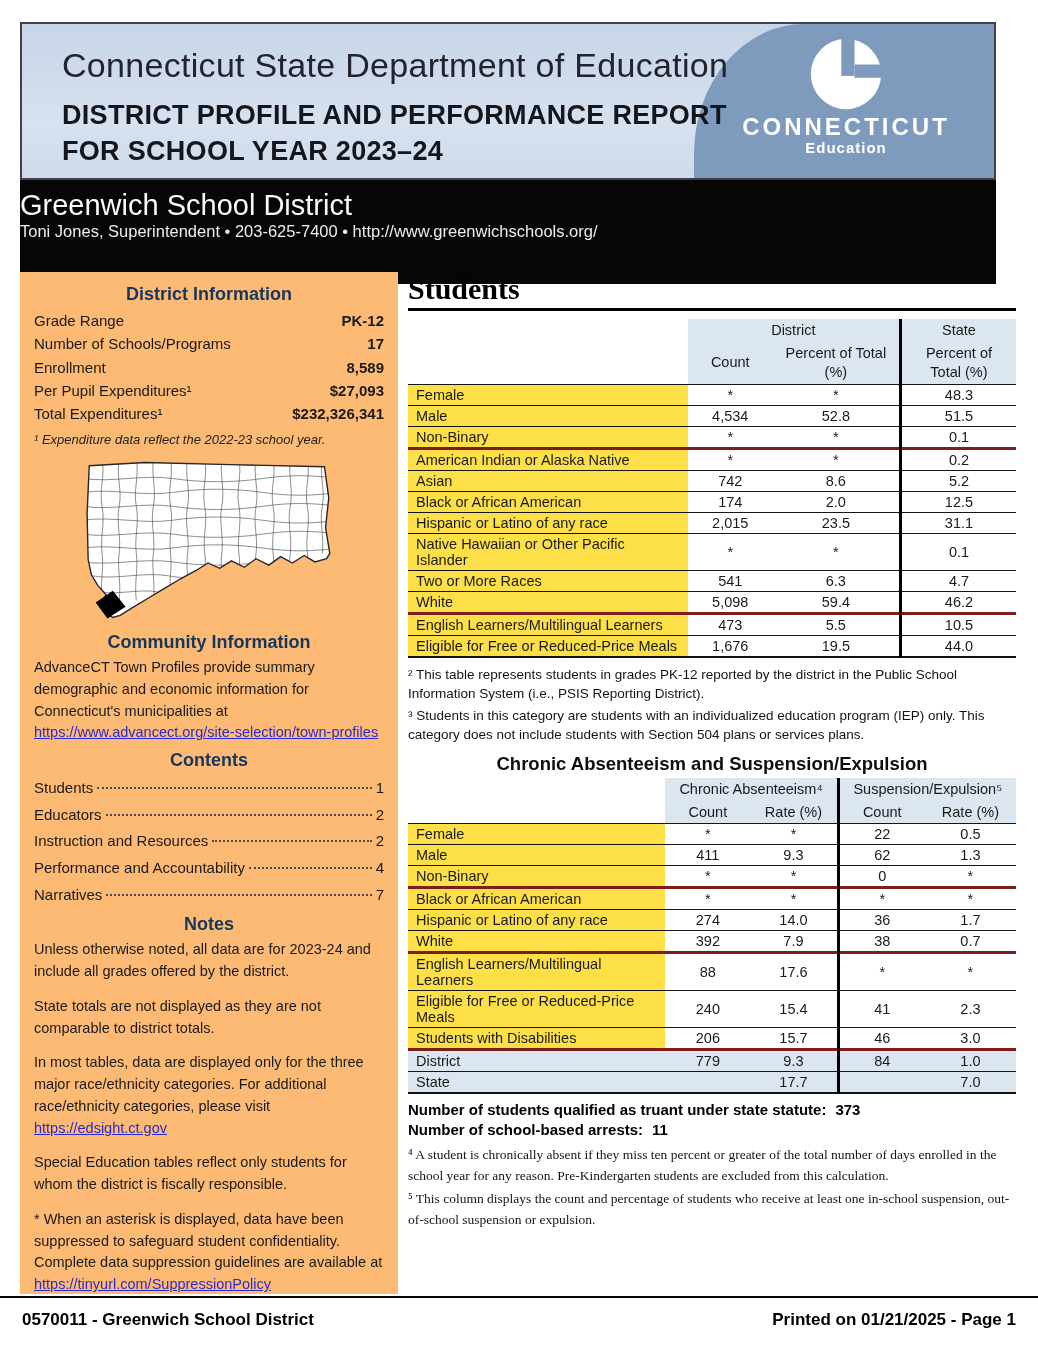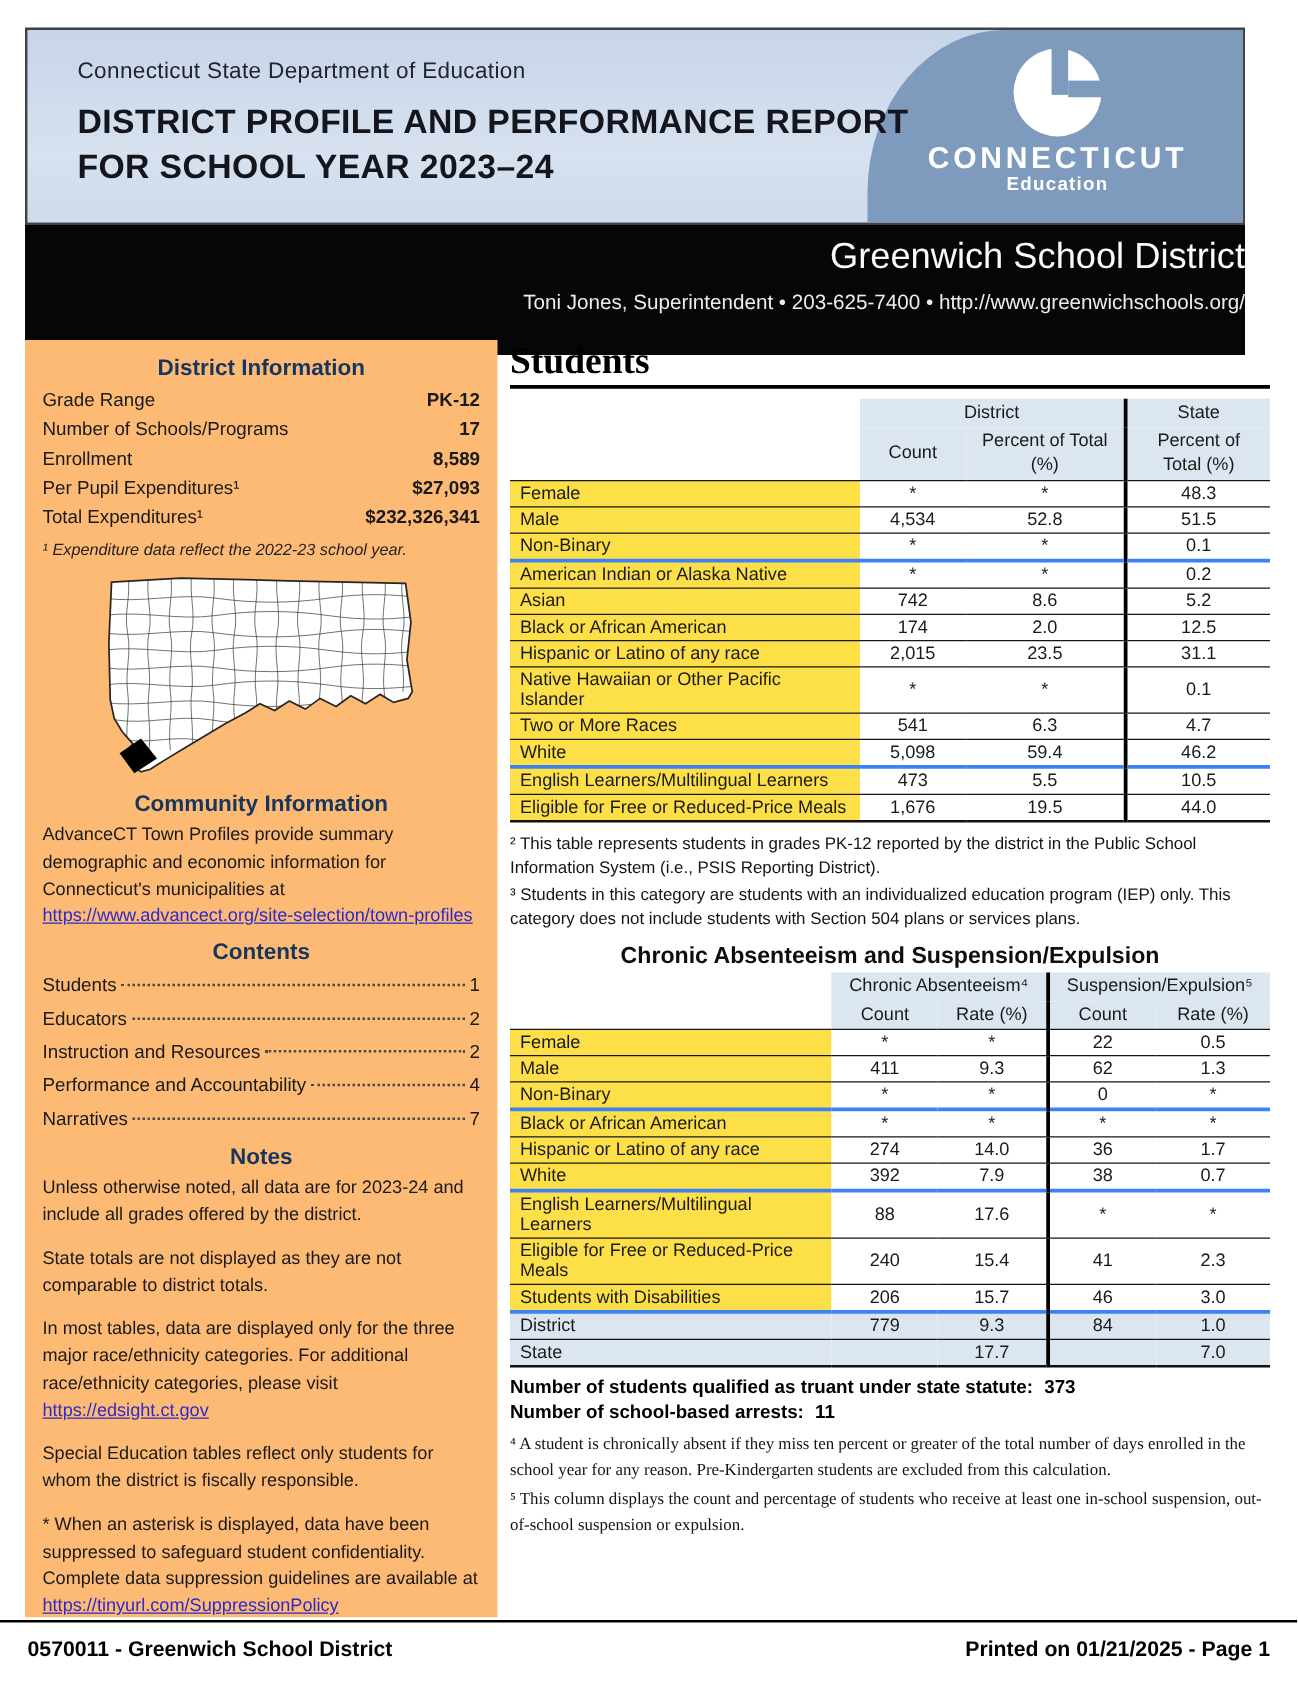--- a/index.html
+++ b/index.html
@@ -10,28 +10,28 @@
   .header-box{position:absolute;left:20px;top:22px;width:976px;height:158px;
               background:linear-gradient(180deg,#c7d5e8 0%,#d7e1ef 65%,#cedbea 100%);
               border:2px solid #41414b;box-sizing:border-box;overflow:hidden;}
   .arc{position:absolute;right:0;top:0;width:300px;height:158px;background:#7e9bbd;
        border-top-left-radius:110px 130px;}
   .logo{position:absolute;right:22px;top:12px;width:252px;text-align:center;color:#fff;}
   .logo svg{width:76px;height:76px;display:block;margin:0 auto;}
   .logo-line1{font-size:24px;font-weight:bold;letter-spacing:3px;margin-top:1px;}
   .logo-line2{font-size:15px;font-weight:bold;letter-spacing:1px;margin-top:-2px;}
   .header-text{position:absolute;left:40px;top:22px;z-index:2;}
-  .dept{font-size:18px;color:#23232e;margin-bottom:12px;letter-spacing:.3px;}
+  .dept{font-size:34px;color:#23232e;margin-bottom:12px;letter-spacing:.3px;}
   .big-title{font-size:27px;font-weight:bold;color:#15151d;line-height:1.35;letter-spacing:.3px;}
 
   
   .banner{position:absolute;left:20px;top:180px;width:976px;height:104px;background:#060606;
-          color:#fff;text-align:right;box-sizing:border-box;}
+          color:#fff;text-align:left;box-sizing:border-box;}
   .banner-title{font-size:29px;padding-top:9px;color:#fafafa;}
-  .banner-sub{font-size:16.5px;margin-top:11px;color:#ededed;}
+  .banner-sub{font-size:16.5px;color:#ededed;}
 
   
   .content{position:absolute;left:20px;top:272px;width:998px;height:1022px;display:flex;overflow:hidden;}
   .left-panel{width:378px;background:#fdba74;padding:6px 14px;box-sizing:border-box;flex-shrink:0;}
   .main-col{flex:1;padding:0 2px 0 10px;box-sizing:border-box;}
 
   .panel-heading{font-size:18px;font-weight:bold;text-align:center;color:#17365d;margin:6px 0 4px;}
   .kv-row{display:flex;justify-content:space-between;font-size:15px;line-height:1.55;}
   .kv-value{font-weight:bold;}
   .panel-footnote{font-style:italic;font-size:13px;margin-top:7px;color:#222;}
@@ -46,21 +46,21 @@
   
   .students-heading{font-family:"Liberation Serif","DejaVu Serif",serif;font-size:30px;font-weight:bold;
                     color:#000;border-bottom:3.5px solid #000;padding-bottom:2px;margin:0 0 8px;}
   .table-title{text-align:center;font-weight:bold;font-size:18.5px;margin:8px 0 3px;color:#0e0e0e;}
   .data-table{width:100%;border-collapse:collapse;font-size:14.5px;border-bottom:2.5px solid #111;}
   .data-table td{padding:2px 8px;}
   .hdr{background:#dce6f1;text-align:center;line-height:1.3;padding-top:3px;}
   .blank{background:transparent;}
   .sep-left{border-left:3px solid #000;}
   .data-table tbody td{border-top:1.5px solid #161616;}
-  .data-table tr.group-start td{border-top:3px solid #3b82f6;}
+  .data-table tr.group-start td{border-top:3px solid #7f1d1d;}
   .label-cell{background:#fde047;text-align:left;}
   .num-cell{text-align:center;}
   tr.summary-row td{background:#dce6f1;}
   .tbl-footnotes{font-size:13.5px;line-height:1.45;margin:7px 0 2px;color:#141414;}
   .tbl-footnotes p{margin:0 0 2px;}
   .stat-line{font-weight:bold;font-size:15px;margin:3px 0;color:#000;}
   .stat-value{margin-left:9px;}
 
   
   .footer{position:absolute;left:0;top:1296px;width:1038px;border-top:2px solid #000;

